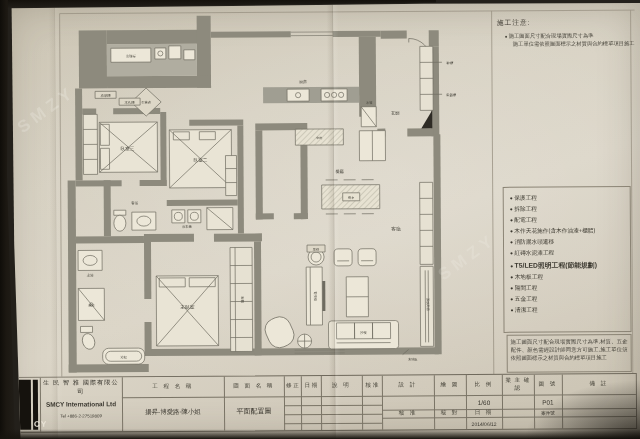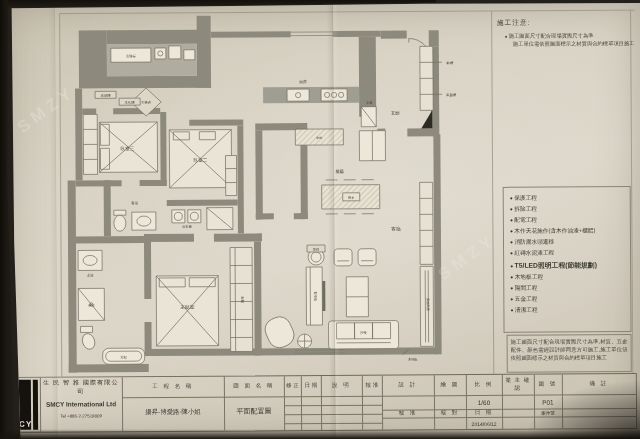--- a/index.html
+++ b/index.html
@@ -345,21 +345,21 @@
         <div class="h" style="left:106px;right:254px;top:20px"></div>
         <div class="h" style="left:268px;width:98px;top:29px"></div>
         <div class="h" style="left:268px;width:98px;top:38px"></div>
         <div class="h" style="left:268px;width:98px;top:47px"></div>
         <div class="h" style="left:366px;right:0;top:20px"></div>
         <div class="h" style="left:366px;right:0;top:34px"></div>
         <div class="h" style="left:366px;right:0;top:42px"></div>
 
         <div class="logo-bar" style="left:2px;top:2px;width:13px;height:50px"></div>
         <div class="logo-bar" style="left:17px;top:2px;width:5px;height:50px"></div>
-        <div class="logo-txt" style="left:3px;top:42px">CY</div>
+        <div class="logo-txt" style="left:18px;top:42px">CY</div>
 
         <div class="cell" style="left:26px;top:2px;width:78px;height:16px;font-size:6.2px;letter-spacing:1px">生 民 智 雅 國際有限公司</div>
         <div class="cell" style="left:26px;top:20px;width:78px;height:12px;font-size:6.4px;font-weight:bold">SMCY International Ltd</div>
         <div class="cell" style="left:26px;top:33px;width:78px;height:10px;font-size:4.4px">Tel +886-2-27519809</div>
 
         <div class="cell hdr" style="left:108px;top:2px;width:98px;height:16px">工 程 名 稱</div>
         <div class="cell val" style="left:108px;top:22px;width:98px;height:26px">揚昇-博愛路-陳小姐</div>
 
         <div class="cell hdr" style="left:210px;top:2px;width:56px;height:16px">圖 面 名 稱</div>
         <div class="cell" style="left:210px;top:22px;width:56px;height:26px;font-size:7px">平面配置圖</div>

